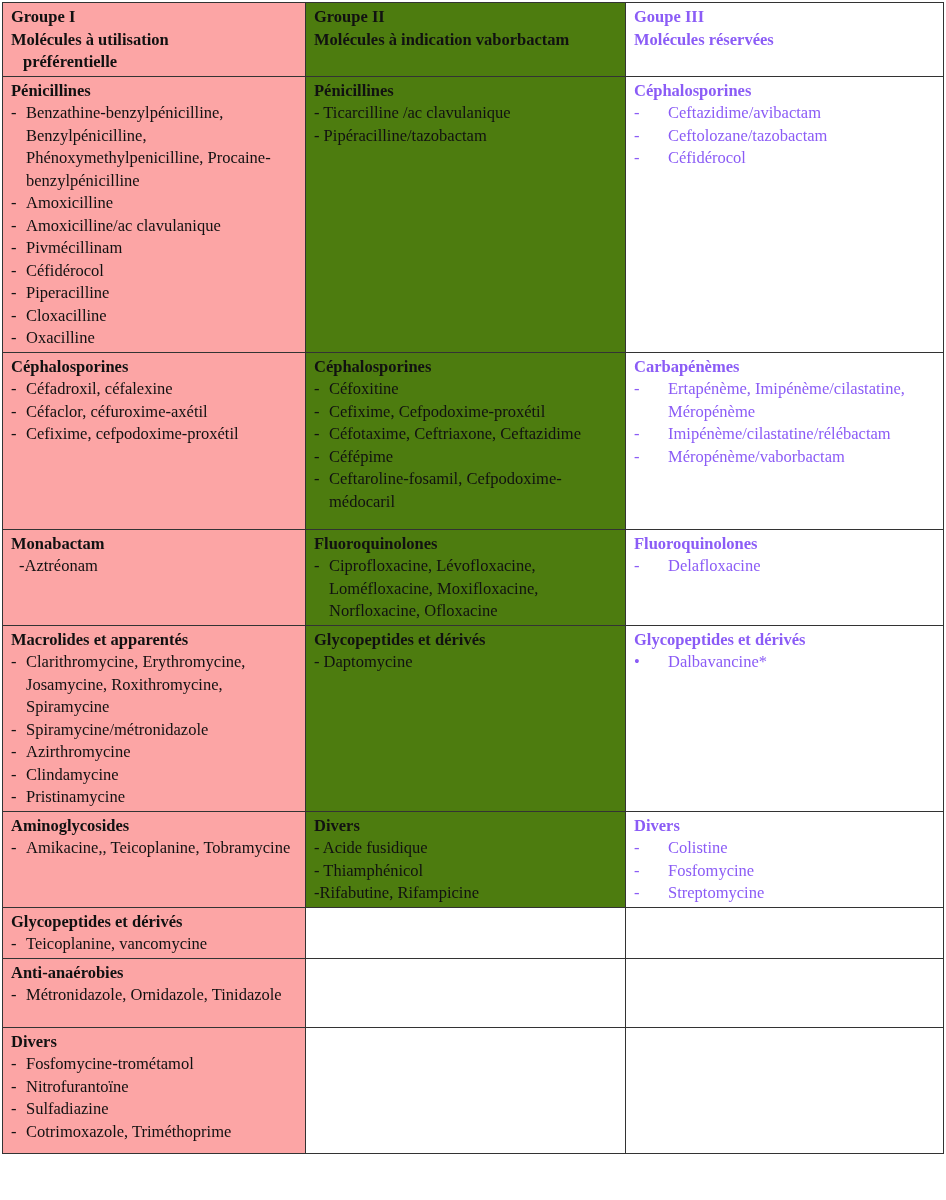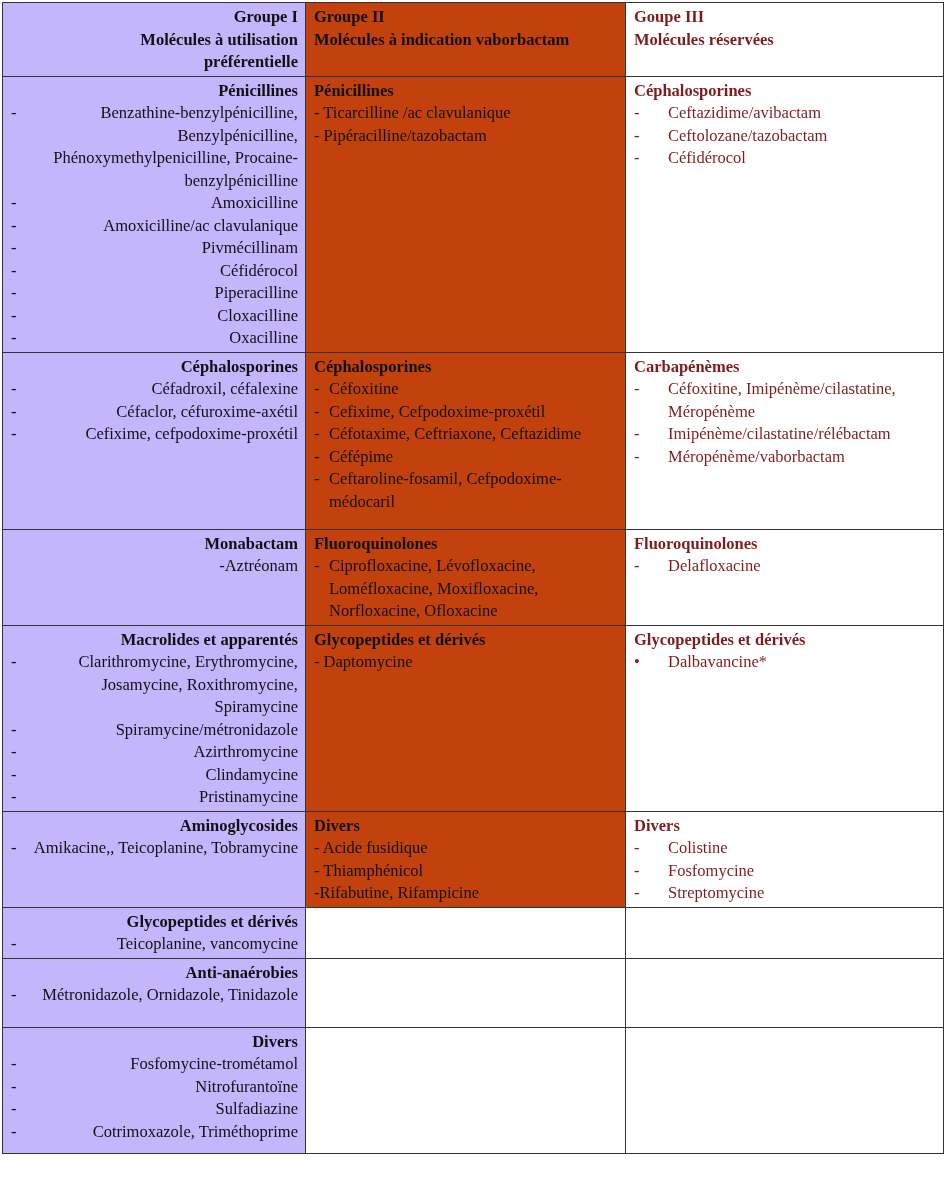--- a/index.html
+++ b/index.html
@@ -1,23 +1,23 @@
 <!DOCTYPE html>
 <html><head>
 <meta charset="utf-8">
 <style>
   html, body { margin: 0; padding: 0; background: #ffffff; }
   body { width: 946px; height: 1200px; position: relative; overflow: hidden;
          font-family: "Liberation Serif", "DejaVu Serif", serif; font-size: 16.5px; color: #111; }
   table.antibio { position: absolute; left: 2px; top: 2px; width: 941px; border-collapse: collapse; table-layout: fixed; }
   table.antibio td { border: 1.5px solid #333; vertical-align: top; padding: 3px 7px 2px 8px; line-height: 22.5px; }
   col.c1 { width: 303px; } col.c2 { width: 320px; } col.c3 { width: 318px; }
-  td.g1 { background: #c4b5fd; text-align: right; }
-  td.g2 { background: #c2410c; }
-  td.g3 { background: #ffffff; color: #7f1d1d; }
+  td.g1 { background: #fca5a5; }
+  td.g2 { background: #4d7c0f; }
+  td.g3 { background: #ffffff; color: #8b5cf6; }
   .hdr { font-weight: bold; }
   .hdr .indent { padding-left: 12px; display: block; }
   .cat { font-weight: bold; display: block; }
   ul.items { list-style: none; margin: 0; padding: 0; }
   ul.items li { position: relative; }
   ul.dash-wide li { padding-left: 15px; }
   ul.dash-wide li::before { content: "-"; position: absolute; left: 0; }
   ul.dash-tight li { padding-left: 0; }
   ul.red li { padding-left: 34px; }
   ul.red li::before { content: "-"; position: absolute; left: 0; }
@@ -110,21 +110,21 @@
         <li>Céfoxitine</li>
         <li>Cefixime, Cefpodoxime-proxétil</li>
         <li>Céfotaxime, Ceftriaxone, Ceftazidime</li>
         <li>Céfépime</li>
         <li>Ceftaroline-fosamil, Cefpodoxime-médocaril</li>
       </ul>
     </td>
     <td class="g3">
       <span class="cat">Carbapénèmes</span>
       <ul class="items red">
-        <li>Céfoxitine, Imipénème/cilastatine, Méropénème</li>
+        <li>Ertapénème, Imipénème/cilastatine, Méropénème</li>
         <li>Imipénème/cilastatine/rélébactam</li>
         <li>Méropénème/vaborbactam</li>
       </ul>
     </td>
   </tr>
 
   <tr class="r3">
     <td class="g1">
       <span class="cat">Monabactam</span>
       <span class="mono-indent">-Aztréonam</span>

